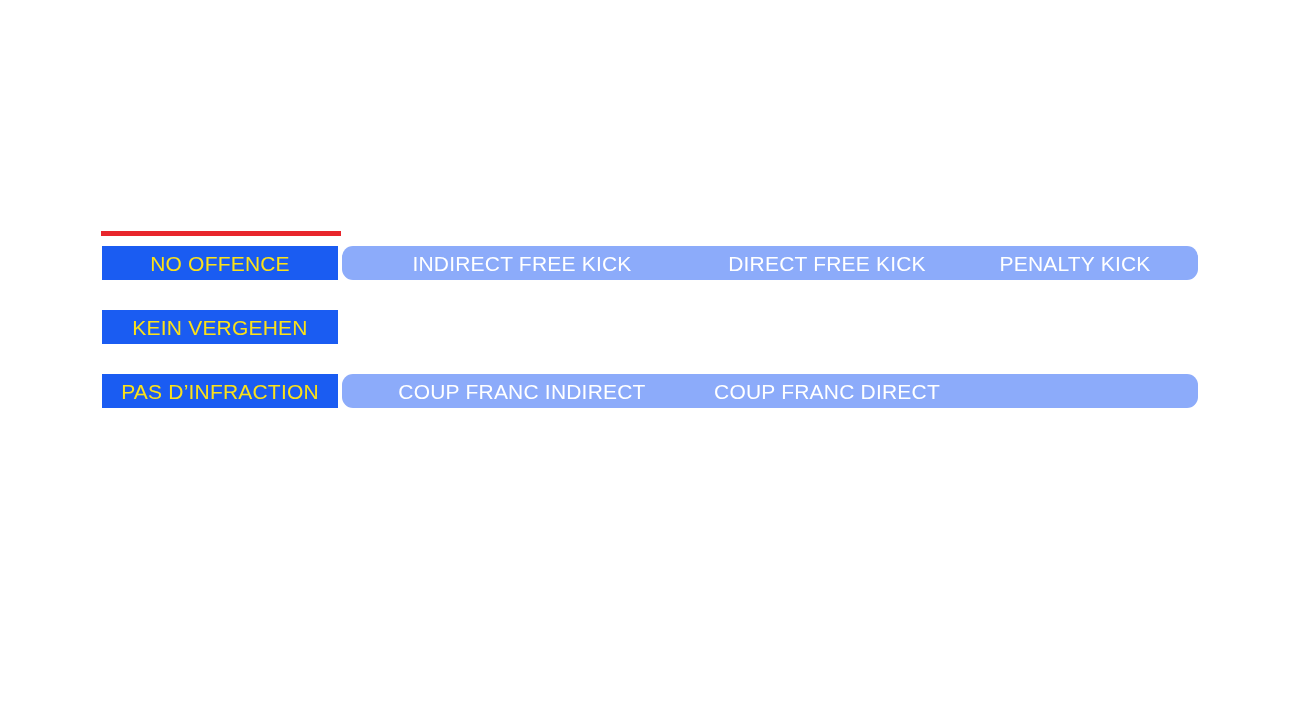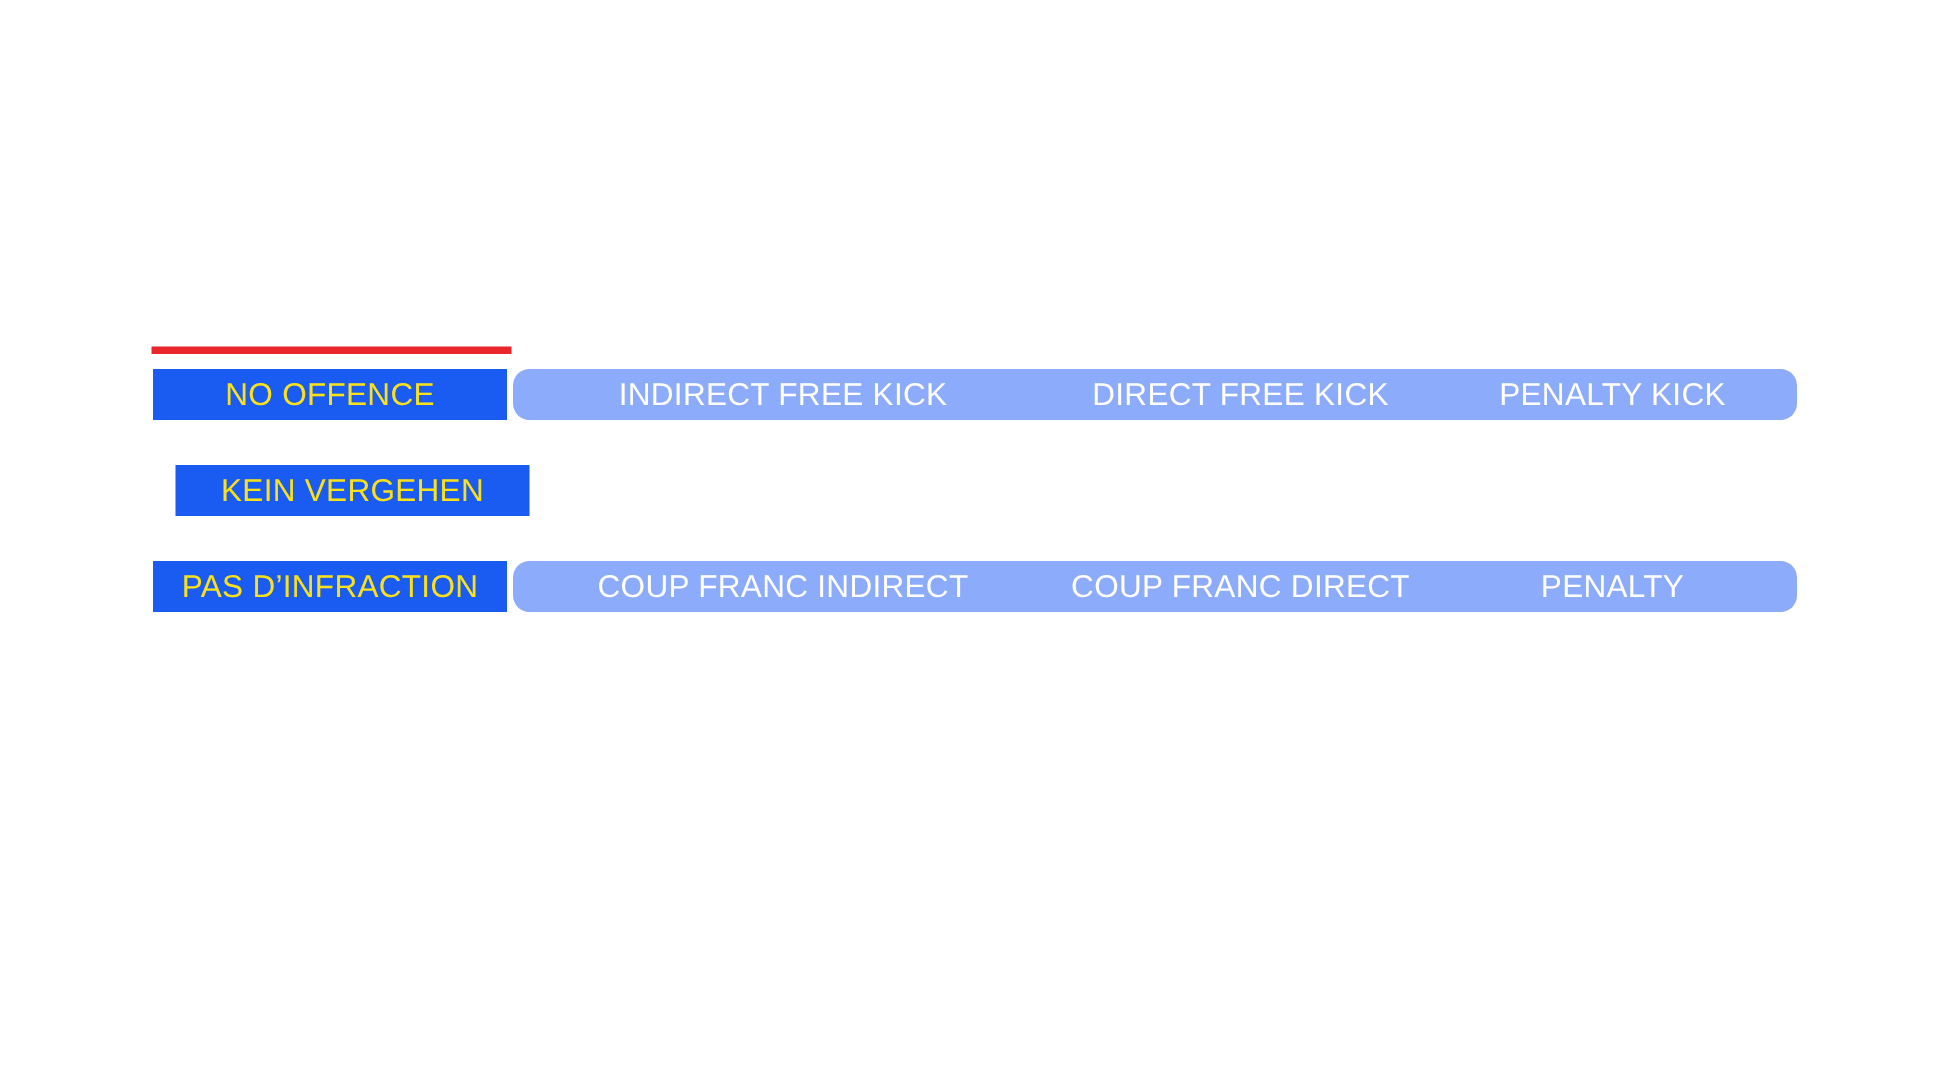--- a/index.html
+++ b/index.html
@@ -50,21 +50,21 @@
     position: absolute;
     top: 0;
     height: 34px;
     background: #1a5cf2;
     display: flex;
     align-items: center;
     justify-content: center;
     box-sizing: border-box;
   }
   .row-1 .label-cell { left: 102px; width: 236px; }
-  .row-2 .label-cell { left: 117px; width: 236px; }
+  .row-2 .label-cell { left: 102px; width: 236px; }
   .row-3 .label-cell { left: 102px; width: 236px; }
 
   .label-text {
     color: #fbe119;
     font-size: 21px;
     font-weight: 400;
     letter-spacing: 0.2px;
     white-space: nowrap;
     line-height: 1;
   }
@@ -125,18 +125,17 @@
       </div>
     </div>
 
     <div class="row row-3">
       <div class="label-cell">
         <span class="label-text">PAS D’INFRACTION</span>
       </div>
       <div class="options-bar">
         <span class="option col-1">COUP FRANC INDIRECT</span>
         <span class="option col-2">COUP FRANC DIRECT</span>
-        <span class="option col-3">PENALTY</span>
       </div>
     </div>
 
   </div>
 </div>
 
 </body></html>

